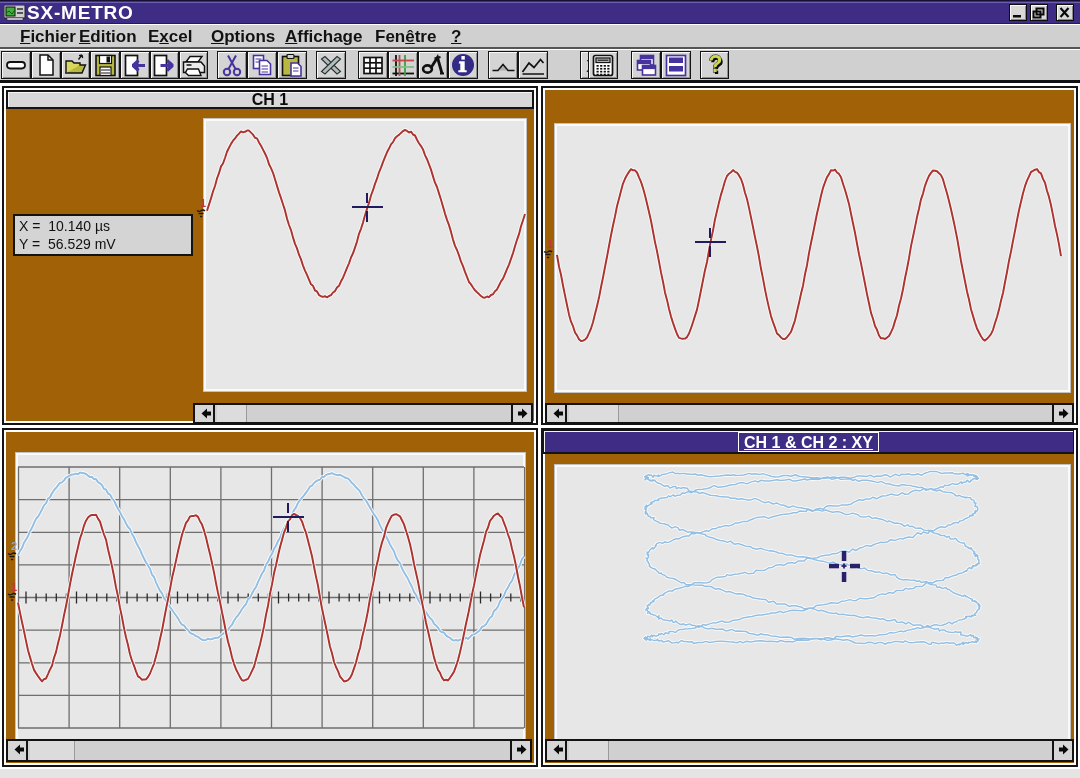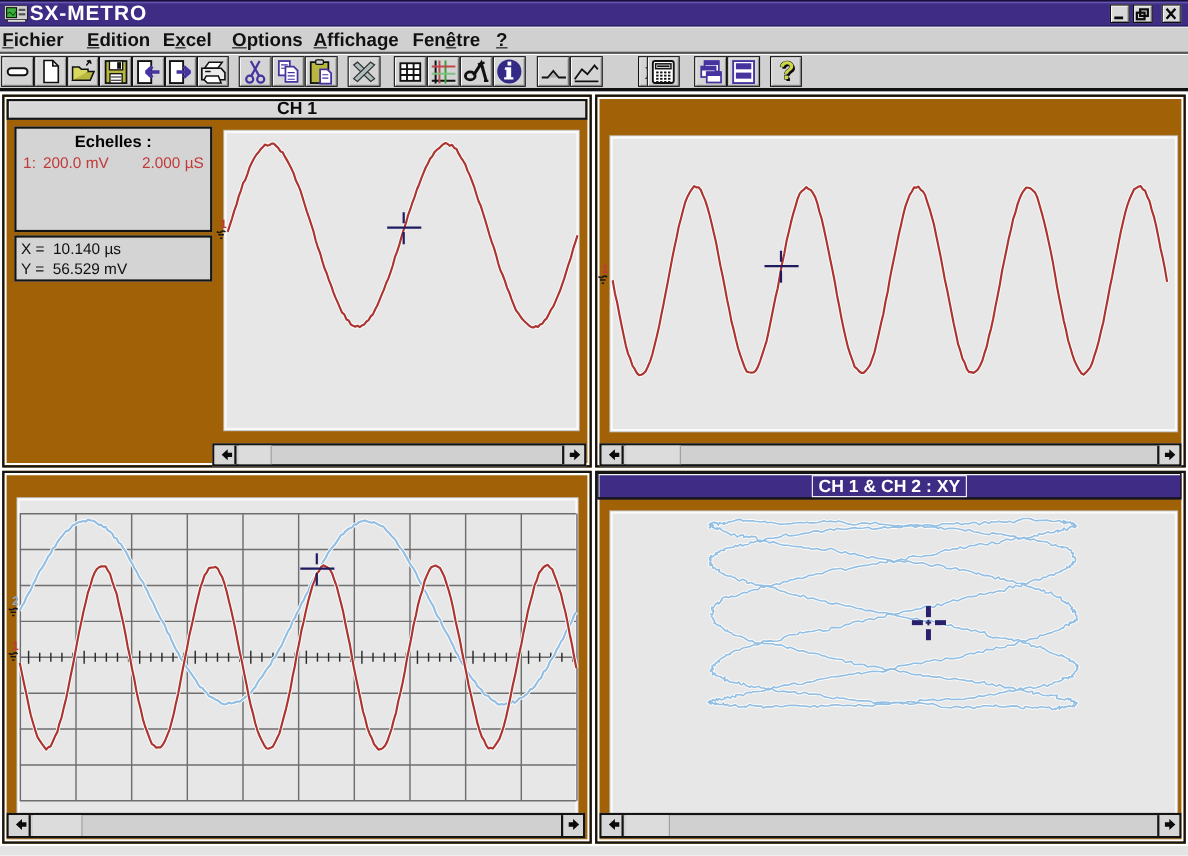--- a/index.html
+++ b/index.html
@@ -54,21 +54,21 @@
           </g>
         </svg>
       </div>
     <div class="winbtn" style="left:1056px">
         <svg width="16" height="15">
           <path d="M3.5 3 L11.5 12 M11.5 3 L3.5 12" stroke="#0a0a0a" stroke-width="2.2"></path>
         </svg>
       </div>
   </div>
   <div id="menubar" class="abs">
-    <div class="mi" style="left:2px"><u>F</u>ichier</div>
+    <div class="mi" style="left:20px"><u>F</u>ichier</div>
     <div class="mi" style="left:79px"><u>E</u>dition</div>
     <div class="mi" style="left:148px">E<u>x</u>cel</div>
     <div class="mi" style="left:211px"><u>O</u>ptions</div>
     <div class="mi" style="left:285px"><u>A</u>ffichage</div>
     <div class="mi" style="left:375px">Fen<u>ê</u>tre</div>
     <div class="mi" style="left:451px"><u>?</u></div>
   </div>
   <div id="toolbar" class="abs">
       <div class="tb" style="left:1px;width:30px">
         <svg width="28" height="26" viewBox="0 0 28 26">
@@ -273,28 +273,20 @@
         <svg width="27" height="26" viewBox="0 0 27 26">
           <text x="9" y="21.5" font-family="Liberation Sans" font-size="23px" font-weight="bold" fill="#0a0a0a">?</text>
           <text x="7.5" y="20" font-family="Liberation Sans" font-size="23px" font-weight="bold" fill="#ccd848" stroke="#0a0a0a" stroke-width="0.9" paint-order="stroke">?</text>
         </svg>
       </div>
     </div>
   <div id="bstrip" class="abs"></div>
 
   <div class="panel abs" style="left:2px;top:86px;width:536px;height:339px">
     <div class="ptitle" style="width:528px">CH 1</div>
-    <div class="infobox" style="left:9px;top:27px;width:180px;height:96px">
-      <div style="text-align:center;font-weight:bold;font-size:15px;margin-top:4px">Echelles :</div>
-      <div style="position:relative;font-size:14px;color:#c13a3a;margin-top:2px;height:16px">
-        <span class="abs" style="left:6px;white-space:nowrap">1:</span>
-          <span class="abs" style="left:24px;white-space:nowrap">200.0 mV</span>
-          <span class="abs" style="left:114px;white-space:nowrap">2.000 µS</span>
-      </div>
-    </div>
     <div class="infobox" style="left:9px;top:126px;width:180px;height:42px;font-size:14px;color:#111">
       <div style="margin:2px 16px 0 4px">X =&nbsp; 10.140 µs</div>
       <div style="margin:2px 0 0 4px">Y =&nbsp; 56.529 mV</div>
     </div>
     <div class="plot" style="left:200px;top:31px;width:322px;height:272px"></div>
     <svg style="left:192px;top:28px" width="340" height="284">
         <path d="M11,94.8 L13.0,88.6 L15.0,82.4 L17.0,75.5 L19.0,70.0 L21.0,62.5 L23.0,57.2 L25.0,50.4 L27.0,47.5 L29.0,42.0 L31.0,35.8 L33.0,31.7 L35.0,27.9 L37.0,24.7 L39.0,22.5 L41.0,19.6 L43.0,17.7 L45.0,15.4 L47.0,16.4 L49.0,15.8 L51.0,14.6 L53.0,14.6 L55.0,16.6 L57.0,18.6 L59.0,21.7 L61.0,22.4 L63.0,26.4 L65.0,29.8 L67.0,33.6 L69.0,37.5 L71.0,41.8 L73.0,48.2 L75.0,52.1 L77.0,56.8 L79.0,63.3 L81.0,69.9 L83.0,76.4 L85.0,82.1 L87.0,88.2 L89.0,94.4 L91.0,102.6 L93.0,109.0 L95.0,114.1 L97.0,121.4 L99.0,127.9 L101.0,132.4 L103.0,138.7 L105.0,143.4 L107.0,149.6 L109.0,154.6 L111.0,158.9 L113.0,163.6 L115.0,168.3 L117.0,169.8 L119.0,174.5 L121.0,175.4 L123.0,179.1 L125.0,180.2 L127.0,180.9 L129.0,180.2 L131.0,181.3 L133.0,180.0 L135.0,179.1 L137.0,176.5 L139.0,175.1 L141.0,171.6 L143.0,169.8 L145.0,165.3 L147.0,161.7 L149.0,156.9 L151.0,151.8 L153.0,147.3 L155.0,141.5 L157.0,137.3 L159.0,131.6 L161.0,125.6 L163.0,117.8 L165.0,112.8 L167.0,106.6 L169.0,99.2 L171.0,92.9 L173.0,86.9 L175.0,79.5 L177.0,74.2 L179.0,67.9 L181.0,62.7 L183.0,56.3 L185.0,51.7 L187.0,46.2 L189.0,41.2 L191.0,36.3 L193.0,32.6 L195.0,28.4 L197.0,26.1 L199.0,22.3 L201.0,20.3 L203.0,18.9 L205.0,16.9 L207.0,15.1 L209.0,14.0 L211.0,14.9 L213.0,16.6 L215.0,15.7 L217.0,18.5 L219.0,19.5 L221.0,23.7 L223.0,27.2 L225.0,30.1 L227.0,33.4 L229.0,39.1 L231.0,43.2 L233.0,48.3 L235.0,53.6 L237.0,60.4 L239.0,66.7 L241.0,71.0 L243.0,77.4 L245.0,83.8 L247.0,90.6 L249.0,97.6 L251.0,103.9 L253.0,109.1 L255.0,115.9 L257.0,123.6 L259.0,129.9 L261.0,134.0 L263.0,139.4 L265.0,145.7 L267.0,150.1 L269.0,155.9 L271.0,160.9 L273.0,166.0 L275.0,168.4 L277.0,171.5 L279.0,174.3 L281.0,176.3 L283.0,178.1 L285.0,180.0 L287.0,181.4 L289.0,181.7 L291.0,180.5 L293.0,181.2 L295.0,179.0 L297.0,178.3 L299.0,175.2 L301.0,173.4 L303.0,169.5 L305.0,165.4 L307.0,162.6 L309.0,158.0 L311.0,153.2 L313.0,148.6 L315.0,142.8 L317.0,137.1 L319.0,130.3 L321.0,123.8 L323.0,118.2 L325.0,110.3 L327.0,104.3 L329.0,98.0" fill="none" stroke="#ffffff" stroke-width="3.6" stroke-linejoin="round"></path>
         <path d="M11,94.8 L13.0,88.6 L15.0,82.4 L17.0,75.5 L19.0,70.0 L21.0,62.5 L23.0,57.2 L25.0,50.4 L27.0,47.5 L29.0,42.0 L31.0,35.8 L33.0,31.7 L35.0,27.9 L37.0,24.7 L39.0,22.5 L41.0,19.6 L43.0,17.7 L45.0,15.4 L47.0,16.4 L49.0,15.8 L51.0,14.6 L53.0,14.6 L55.0,16.6 L57.0,18.6 L59.0,21.7 L61.0,22.4 L63.0,26.4 L65.0,29.8 L67.0,33.6 L69.0,37.5 L71.0,41.8 L73.0,48.2 L75.0,52.1 L77.0,56.8 L79.0,63.3 L81.0,69.9 L83.0,76.4 L85.0,82.1 L87.0,88.2 L89.0,94.4 L91.0,102.6 L93.0,109.0 L95.0,114.1 L97.0,121.4 L99.0,127.9 L101.0,132.4 L103.0,138.7 L105.0,143.4 L107.0,149.6 L109.0,154.6 L111.0,158.9 L113.0,163.6 L115.0,168.3 L117.0,169.8 L119.0,174.5 L121.0,175.4 L123.0,179.1 L125.0,180.2 L127.0,180.9 L129.0,180.2 L131.0,181.3 L133.0,180.0 L135.0,179.1 L137.0,176.5 L139.0,175.1 L141.0,171.6 L143.0,169.8 L145.0,165.3 L147.0,161.7 L149.0,156.9 L151.0,151.8 L153.0,147.3 L155.0,141.5 L157.0,137.3 L159.0,131.6 L161.0,125.6 L163.0,117.8 L165.0,112.8 L167.0,106.6 L169.0,99.2 L171.0,92.9 L173.0,86.9 L175.0,79.5 L177.0,74.2 L179.0,67.9 L181.0,62.7 L183.0,56.3 L185.0,51.7 L187.0,46.2 L189.0,41.2 L191.0,36.3 L193.0,32.6 L195.0,28.4 L197.0,26.1 L199.0,22.3 L201.0,20.3 L203.0,18.9 L205.0,16.9 L207.0,15.1 L209.0,14.0 L211.0,14.9 L213.0,16.6 L215.0,15.7 L217.0,18.5 L219.0,19.5 L221.0,23.7 L223.0,27.2 L225.0,30.1 L227.0,33.4 L229.0,39.1 L231.0,43.2 L233.0,48.3 L235.0,53.6 L237.0,60.4 L239.0,66.7 L241.0,71.0 L243.0,77.4 L245.0,83.8 L247.0,90.6 L249.0,97.6 L251.0,103.9 L253.0,109.1 L255.0,115.9 L257.0,123.6 L259.0,129.9 L261.0,134.0 L263.0,139.4 L265.0,145.7 L267.0,150.1 L269.0,155.9 L271.0,160.9 L273.0,166.0 L275.0,168.4 L277.0,171.5 L279.0,174.3 L281.0,176.3 L283.0,178.1 L285.0,180.0 L287.0,181.4 L289.0,181.7 L291.0,180.5 L293.0,181.2 L295.0,179.0 L297.0,178.3 L299.0,175.2 L301.0,173.4 L303.0,169.5 L305.0,165.4 L307.0,162.6 L309.0,158.0 L311.0,153.2 L313.0,148.6 L315.0,142.8 L317.0,137.1 L319.0,130.3 L321.0,123.8 L323.0,118.2 L325.0,110.3 L327.0,104.3 L329.0,98.0" fill="none" stroke="#ab3531" stroke-width="2.0" stroke-linejoin="round"></path>
         <g stroke="#1e1b5e" stroke-width="2">
           <line x1="156" y1="91" x2="187" y2="91"></line>
@@ -464,21 +456,21 @@
         <div class="ra">
           <svg width="13" height="13" viewBox="0 0 13 13">
             <path d="M5 1.5 L10.5 6.5 L5 11.5 L5 8.5 L1 8.5 L1 4.5 L5 4.5 Z" fill="#0a0a0a"></path>
           </svg>
         </div>
     </div>
   </div>
 
   <div class="panel abs" style="left:541px;top:428px;width:537px;height:339px">
     <div class="ptitle" style="left:0;top:0;width:531px;height:24px;background:#3e2c85;color:#fff;border:1px solid #141414;border-bottom:2px solid #141414;line-height:20px">
-       <span style="border:1px solid #fff;padding:0 5px;display:inline-block;height:20px;margin-top:1px"><span style="">CH 1 &amp; CH 2 : XY</span></span>
+       <span style="border:1px solid #fff;padding:0 5px;display:inline-block;height:20px;margin-top:1px"><span style="text-decoration:underline">CH 1 &amp; CH 2 : XY</span></span>
     </div>
     <div class="plot" style="left:12px;top:35px;width:515px;height:276px"></div>
     <svg style="left:-2px;top:25px" width="539" height="288">
         <path d="M269.1,103.7 L276.2,102.8 L280.2,100.9 L285.0,100.3 L288.3,100.1 L291.5,98.8 L295.6,98.6 L299.9,96.3 L304.1,96.0 L308.1,97.2 L311.5,94.0 L314.8,95.5 L319.1,92.8 L321.6,92.4 L325.5,90.4 L329.8,91.2 L332.7,89.8 L334.7,88.9 L340.0,87.3 L343.6,87.4 L346.9,86.7 L349.6,84.7 L353.9,85.4 L359.5,83.4 L361.5,84.0 L364.9,82.8 L367.6,82.0 L372.1,82.5 L373.2,81.0 L376.6,77.8 L380.2,79.3 L382.0,77.1 L387.2,78.4 L389.0,75.2 L392.4,75.9 L395.3,73.8 L398.7,72.3 L400.4,71.7 L404.0,72.4 L405.7,71.4 L407.3,69.9 L409.7,69.9 L412.8,68.0 L415.3,67.4 L417.1,68.0 L418.8,66.0 L420.6,65.7 L423.9,64.4 L423.5,63.9 L425.4,63.2 L428.1,62.1 L428.6,61.7 L428.7,60.3 L430.4,61.1 L431.0,60.7 L432.3,60.2 L431.1,59.3 L433.9,58.3 L433.5,57.1 L433.9,56.8 L434.8,57.7 L434.2,56.1 L434.4,55.8 L434.5,55.4 L435.2,56.2 L436.0,56.1 L436.9,54.1 L436.5,52.3 L435.9,52.0 L436.1,51.4 L436.0,51.7 L435.6,51.4 L433.9,51.4 L434.5,49.4 L435.0,47.9 L433.2,47.9 L433.0,45.4 L431.7,44.9 L430.2,44.5 L429.6,42.8 L426.9,42.6 L424.5,42.2 L424.8,43.1 L423.8,42.3 L421.1,41.8 L418.4,40.3 L416.5,41.0 L414.2,40.4 L414.3,39.9 L412.2,38.5 L409.9,37.5 L405.6,37.2 L403.6,36.9 L401.9,36.7 L398.5,35.0 L396.1,35.9 L391.4,34.7 L389.3,33.6 L387.0,34.4 L385.2,35.3 L381.2,32.3 L377.6,32.4 L375.0,31.8 L370.8,31.0 L370.2,30.5 L365.5,30.3 L361.1,29.4 L358.3,31.0 L354.0,30.5 L350.8,29.8 L348.5,29.0 L344.1,28.4 L340.0,26.4 L336.7,27.6 L332.7,26.4 L327.7,25.5 L325.5,25.3 L321.3,25.2 L317.6,26.3 L314.1,24.4 L312.1,25.5 L309.0,23.8 L305.4,24.1 L299.2,24.2 L296.9,22.7 L292.7,22.1 L289.6,22.4 L284.4,23.3 L281.2,23.5 L276.1,22.7 L273.0,23.1 L266.9,22.3 L262.7,21.8 L258.5,21.5 L254.5,19.7 L249.9,21.3 L246.5,20.6 L242.2,20.5 L238.1,21.8 L234.1,22.1 L230.1,21.3 L225.0,19.6 L221.3,18.6 L218.4,19.6 L213.9,18.8 L210.5,19.3 L208.1,18.4 L202.7,20.0 L199.1,20.3 L195.1,20.4 L192.6,19.8 L190.3,20.2 L186.5,20.0 L182.0,20.5 L178.4,21.0 L174.1,21.3 L171.9,21.4 L169.2,21.7 L166.2,21.2 L163.0,20.4 L159.7,19.8 L156.9,20.2 L154.3,19.0 L150.1,19.5 L147.6,19.1 L145.2,19.1 L144.1,18.5 L140.8,18.4 L138.5,18.7 L136.8,18.2 L134.5,18.7 L131.9,17.1 L129.6,17.4 L127.4,18.1 L124.7,19.1 L123.4,19.2 L121.2,19.4 L119.8,20.5 L117.1,21.5 L117.4,20.0 L116.2,21.0 L114.1,20.7 L113.0,20.1 L113.2,20.2 L112.0,22.4 L110.7,20.3 L108.3,20.1 L108.3,20.2 L108.7,20.5 L107.5,19.7 L104.7,21.2 L106.7,21.9 L105.6,21.9 L105.5,22.1 L103.6,21.7 L103.6,21.6 L104.4,22.1 L104.8,22.6 L104.4,22.6 L104.7,24.5 L103.9,24.9 L104.9,23.0 L106.1,23.7 L107.5,22.8 L106.9,24.5 L109.4,25.2 L108.6,25.7 L111.9,26.1 L111.0,25.0 L114.1,25.3 L114.0,26.0 L117.2,28.3 L117.3,28.0 L119.6,28.9 L123.5,31.3 L124.7,31.0 L126.6,30.5 L129.0,33.1 L132.5,31.5 L134.8,31.5 L135.3,33.7 L137.6,32.6 L140.4,33.5 L141.5,32.6 L144.3,32.9 L146.4,33.2 L147.8,35.9 L151.5,36.5 L152.5,36.8 L155.9,36.9 L158.4,38.5 L162.0,37.6 L166.4,39.3 L169.4,40.2 L171.9,40.6 L175.3,40.7 L178.4,41.4 L183.6,41.9 L186.9,41.9 L189.8,43.2 L194.3,43.2 L196.8,44.3 L201.2,43.7 L205.6,44.9 L209.2,45.1 L214.1,43.4 L218.3,45.1 L221.4,46.9 L224.1,47.8 L227.4,46.6 L232.1,49.0 L236.1,48.1 L239.0,49.7 L242.9,50.3 L247.8,52.5 L251.9,50.9 L256.6,52.6 L260.0,52.8 L263.3,53.4 L268.0,54.2 L272.5,55.9 L276.6,54.7 L281.2,56.1 L284.7,55.0 L288.2,56.3 L291.5,57.2 L297.3,56.6 L300.3,57.5 L304.3,59.4 L306.8,59.6 L311.5,58.1 L317.1,59.7 L319.1,61.7 L324.4,62.1 L327.9,61.1 L331.6,63.6 L334.3,62.8 L338.9,63.9 L342.3,64.8 L346.6,66.9 L348.0,65.9 L353.5,68.3 L356.8,68.1 L361.0,69.3 L363.5,71.3 L366.9,69.6 L368.4,71.6 L371.6,71.3 L374.1,72.9 L376.4,73.2 L379.7,73.1 L383.2,75.2 L387.1,75.5 L387.6,75.2 L392.0,77.7 L394.1,78.3 L397.2,79.0 L400.1,80.5 L403.1,80.5 L406.2,82.3 L407.8,81.2 L409.5,84.1 L412.4,84.1 L414.5,83.3 L416.8,86.1 L419.1,87.4 L421.2,88.1 L423.4,87.9 L424.3,91.3 L425.1,91.2 L427.5,93.1 L427.4,92.2 L429.2,93.9 L430.1,92.7 L430.9,94.4 L433.0,96.8 L433.9,97.0 L432.5,98.6 L435.9,99.8 L436.2,100.5 L433.7,98.6 L434.3,101.5 L436.8,100.5 L436.8,103.3 L436.5,103.5 L437.9,105.4 L438.1,105.1 L437.7,106.9 L437.7,107.2 L438.5,108.6 L436.1,108.7 L437.1,109.2 L434.9,111.0 L435.5,109.4 L433.9,110.8 L431.8,110.6 L432.6,111.8 L431.0,111.7 L431.0,113.7 L428.6,112.8 L427.2,113.4 L425.4,116.3 L424.7,115.8 L422.1,117.5 L420.8,117.9 L417.4,118.8 L417.1,119.0 L415.3,120.1 L411.4,121.0 L410.4,121.4 L407.2,122.7 L404.5,122.4 L402.0,125.4 L400.8,125.4 L396.1,125.8 L393.7,126.7 L391.6,128.1 L389.7,127.6 L385.7,127.7 L383.4,129.6 L381.6,131.3 L379.3,131.5 L374.7,131.6 L372.6,133.6 L367.2,134.1 L364.6,133.2 L362.0,135.6 L358.5,135.6 L355.5,135.4 L352.3,138.2 L348.3,137.5 L344.4,139.4 L341.3,138.9 L337.2,140.0 L333.6,142.4 L329.4,143.2 L326.0,143.8 L322.8,143.8 L319.1,143.2 L314.5,145.8 L311.6,145.4 L308.9,144.6 L304.3,145.9 L300.4,146.3 L296.7,148.3 L290.1,147.8 L286.5,149.0 L282.2,149.7 L280.0,149.9 L275.6,150.4 L272.8,152.8 L268.3,153.3 L262.2,155.8 L259.7,155.7 L257.3,155.5 L251.7,155.3 L247.3,156.1 L241.8,157.7 L239.8,156.3 L234.3,158.0 L230.7,158.0 L228.3,158.8 L225.1,159.2 L220.7,160.1 L218.0,160.0 L214.5,160.5 L211.1,161.4 L207.2,162.1 L201.4,163.1 L198.4,164.5 L195.7,164.9 L191.2,165.6 L188.6,167.0 L184.3,167.3 L181.0,166.0 L178.2,166.7 L174.5,168.1 L172.8,167.6 L168.7,168.9 L164.5,170.3 L162.3,169.4 L160.0,171.3 L157.4,170.7 L154.3,172.9 L150.8,173.4 L147.2,173.7 L143.5,173.9 L142.3,174.6 L139.8,174.4 L136.8,175.3 L134.5,177.5 L132.1,176.6 L128.1,176.5 L127.8,178.8 L124.3,177.8 L123.0,179.9 L120.9,178.5 L118.9,179.5 L117.9,178.9 L117.3,180.4 L115.3,181.1 L115.3,181.2 L114.4,181.0 L112.4,180.3 L111.2,181.9 L110.8,180.1 L109.0,181.7 L106.6,181.2 L106.1,182.9 L106.5,182.0 L105.6,183.6 L104.8,183.1 L104.7,184.1 L104.1,183.2 L102.7,183.3 L104.5,182.2 L105.0,183.1 L104.7,181.9 L103.5,182.9 L103.8,184.1 L105.2,185.0 L106.7,184.2 L106.8,184.0 L109.4,185.5 L109.2,183.3 L109.4,184.4 L112.0,185.1 L112.6,185.5 L115.5,185.3 L116.6,184.6 L116.4,184.1 L117.5,186.0 L120.3,185.6 L120.1,185.2 L122.4,187.1 L125.3,186.3 L127.7,185.8 L129.6,187.1 L130.6,187.9 L133.5,187.7 L136.1,187.2 L136.9,188.1 L140.4,185.5 L142.5,186.4 L144.6,186.5 L147.4,186.9 L151.4,186.8 L152.5,188.5 L157.4,187.4 L159.3,187.6 L161.9,187.6 L164.3,186.4 L168.4,187.5 L171.9,187.1 L174.0,186.5 L177.3,186.3 L181.5,186.3 L184.7,186.5 L188.2,186.8 L191.4,186.9 L195.7,187.7 L199.3,186.4 L201.8,187.9 L205.7,186.3 L209.7,187.0 L211.4,186.8 L215.1,186.0 L220.4,185.7 L225.6,186.6 L228.8,186.2 L233.3,186.4 L237.0,186.9 L239.4,185.5 L244.3,186.7 L247.4,186.4 L252.0,187.1 L255.9,185.2 L259.8,185.0 L264.7,185.3 L268.5,184.9 L271.2,183.4 L275.5,183.6 L280.3,184.9 L283.8,183.0 L287.6,182.8 L293.0,184.0 L295.0,181.2 L300.5,181.8 L303.1,181.3 L308.0,180.8 L311.2,182.0 L316.2,181.0 L320.0,180.0 L324.5,181.0 L326.9,180.8 L331.4,180.8 L334.8,180.9 L337.8,180.0 L343.1,179.4 L345.4,179.4 L349.0,177.6 L352.4,178.1 L356.1,177.1 L359.0,176.1 L362.8,176.8 L367.3,174.9 L369.6,174.8 L370.8,174.5 L374.6,173.5 L376.6,172.6 L379.3,173.5 L383.8,172.3 L386.7,170.4 L388.4,171.9 L392.0,170.3 L395.6,169.6 L398.3,170.6 L401.2,170.2 L403.9,169.2 L404.7,169.2 L408.2,167.2 L411.2,169.0 L412.8,167.4 L414.6,167.1 L415.8,166.5 L417.9,165.0 L420.7,164.8 L423.2,164.0 L425.5,162.5 L424.6,161.4 L428.5,161.2 L428.8,161.3 L430.3,162.0 L430.7,160.2 L432.3,160.5 L432.0,161.1 L433.6,159.9 L434.7,160.2 L433.3,159.7 L433.9,158.6 L435.7,157.3 L435.8,156.3 L437.4,154.6 L438.4,153.8 L438.6,153.3 L437.7,152.9 L439.0,151.5 L438.4,151.7 L437.1,149.9 L438.9,150.0 L437.5,148.9 L436.4,148.0 L434.9,147.5 L435.0,146.7 L435.2,146.5 L433.1,145.7 L433.4,146.4 L430.9,145.8 L431.5,144.2 L430.1,144.1 L427.2,142.4 L425.1,141.1 L425.0,141.8 L423.6,140.0 L422.1,141.4 L419.2,140.3 L416.2,139.3 L414.8,138.5 L413.5,138.3 L409.8,135.9 L407.9,134.2 L407.0,134.7 L404.6,132.4 L401.9,133.6 L398.4,132.0 L396.3,132.6 L395.0,130.1 L391.7,129.8 L388.6,129.2 L385.1,126.4 L380.3,127.6 L378.8,125.9 L375.7,126.2 L373.6,125.3 L368.2,125.0 L364.5,124.4 L362.5,124.9 L358.4,124.0 L356.2,122.7 L353.9,119.4 L349.9,120.0 L345.6,117.9 L342.1,118.6 L338.5,116.9 L334.9,117.2 L330.4,115.8 L326.7,115.5 L323.7,113.1 L320.1,113.7 L314.9,111.9 L312.0,111.1 L307.4,110.0 L305.5,109.0 L298.9,109.7 L296.6,109.4 L292.0,107.0 L288.4,108.1 L283.2,106.6 L278.0,105.7 L274.0,104.7 L269.3,102.9 L267.0,102.6 L262.2,101.8 L258.1,102.0 L254.5,101.2 L250.2,99.9 L245.6,100.1 L241.9,98.5 L237.5,98.0 L235.4,97.0 L230.9,95.7 L228.2,95.9 L223.4,94.6 L219.5,93.3 L215.8,94.2 L211.8,93.3 L209.2,91.4 L205.5,91.4 L200.8,89.7 L197.6,88.6 L193.3,89.2 L189.4,86.1 L186.5,87.4 L182.8,86.0 L178.8,85.5 L174.8,84.3 L172.2,82.9 L167.7,81.9 L164.6,80.5 L164.4,79.5 L161.3,79.0 L158.0,78.3 L154.6,77.5 L151.0,77.0 L148.5,76.9 L146.2,76.9 L144.5,76.0 L142.0,74.6 L138.3,75.3 L137.5,73.2 L134.4,71.6 L130.9,73.1 L128.2,71.2 L127.2,70.1 L124.7,69.6 L123.7,68.8 L120.6,68.5 L118.1,67.9 L117.6,66.9 L115.7,66.5 L114.7,65.8 L112.5,64.6 L113.0,62.8 L109.8,62.8 L109.0,61.5 L107.3,61.0 L107.3,61.5 L106.6,59.3 L106.5,58.5 L104.4,59.1 L105.5,57.0 L104.1,57.5 L104.6,56.2 L104.9,55.5 L105.3,53.7 L104.1,54.3 L104.0,51.8 L106.1,52.0 L105.0,51.7 L105.2,50.0 L106.4,51.1 L108.5,49.9 L109.9,48.5 L110.4,49.0 L109.9,47.5 L111.0,48.9 L110.8,47.1 L113.2,46.8 L112.8,46.3 L114.6,45.2 L114.6,45.3 L117.8,45.5 L116.3,45.4 L118.0,43.7 L121.1,42.9 L122.2,43.0 L126.0,42.4 L127.6,40.7 L128.9,41.8 L132.5,39.8 L133.8,41.4 L135.5,40.5 L139.3,40.0 L141.4,37.9 L144.0,38.2 L147.5,36.5 L150.1,37.7 L152.9,36.4 L155.1,35.0 L156.9,34.4 L161.6,34.3 L165.2,33.8 L169.1,32.8 L171.1,31.4 L173.6,30.6 L176.6,32.2 L179.6,31.9 L183.7,31.4 L188.4,30.3 L191.3,29.7 L194.4,29.5 L198.0,27.9 L202.1,27.6 L206.0,28.9 L209.0,27.4 L214.0,25.9 L217.1,27.0 L220.0,25.3 L224.5,26.1 L229.0,26.0 L231.5,25.4 L236.2,24.7 L239.4,25.4 L244.4,25.0 L248.7,24.3 L251.4,25.9 L254.4,26.0 L259.5,25.1 L263.8,24.0 L265.8,25.0 L269.9,24.3 L273.2,24.2 L277.8,24.6 L281.4,23.1 L286.9,22.0 L290.5,24.2 L293.3,23.7 L299.4,22.3 L301.6,22.2 L304.1,22.3 L309.5,23.3 L312.4,22.6 L315.9,21.1 L320.6,21.1 L325.5,21.4 L329.3,20.3 L333.5,22.1 L335.6,20.9 L339.5,21.2 L344.2,19.7 L347.0,20.5 L349.2,22.1 L354.1,19.3 L358.6,20.9 L359.9,19.3 L365.2,19.5 L366.9,18.8 L370.4,19.7 L374.4,19.7 L376.4,18.8 L380.8,20.2 L383.1,18.5 L386.7,17.4 L389.1,16.4 L392.7,16.4 L394.9,16.4 L397.8,17.4 L400.4,18.5 L404.3,18.1 L406.2,18.0 L408.3,18.1 L411.5,17.8 L413.5,18.8 L414.7,18.8 L416.5,19.1 L417.9,19.1 L422.1,18.2 L422.4,18.4 L424.4,19.8 L426.1,18.4 L426.2,21.1 L427.7,20.5 L427.4,19.0 L428.0,20.6 L429.2,19.5 L430.3,20.2 L432.0,19.4 L432.1,19.4 L432.8,21.2 L434.7,21.0 L434.0,20.3 L435.3,20.9 L435.1,22.6 L434.8,21.2 L436.3,21.8 L435.8,22.9 L437.6,23.3 L436.5,23.4 L435.9,23.1 L436.9,22.9 L436.4,24.6 L433.7,23.6 L434.0,23.3 L431.5,24.2 L431.2,25.0 L429.8,25.2 L430.0,26.4 L428.3,27.2 L426.5,25.2 L425.5,25.9 L425.6,26.8 L422.2,27.6 L421.4,27.4 L421.0,28.7 L420.2,26.9 L416.5,29.3 L413.5,29.3 L411.8,28.4 L411.5,28.6 L407.3,30.5 L405.1,30.6 L403.8,30.1 L402.1,32.3 L399.7,31.8 L396.9,33.3 L393.8,34.2 L391.3,34.2 L390.0,33.4 L387.3,34.8 L382.5,33.5 L380.1,35.5 L377.8,35.9 L375.2,35.2 L373.4,35.4 L369.4,37.2 L367.4,39.1 L364.1,39.2 L360.9,37.8 L356.7,40.3 L353.9,40.0 L350.0,39.1 L345.4,40.8 L341.1,41.0 L335.9,43.7 L331.8,42.2 L329.4,44.0 L325.3,44.0 L321.8,45.3 L318.5,44.8 L313.5,46.9 L310.3,48.9 L306.0,49.9 L300.2,50.1 L297.2,51.1 L293.0,50.9 L288.7,50.4 L284.9,51.4 L282.3,54.3 L278.7,53.3 L274.1,54.5 L271.5,56.4 L266.4,54.3 L265.1,56.6 L258.8,55.9 L256.1,57.7 L252.3,57.7 L248.6,58.7 L244.1,59.2 L241.1,59.5 L235.8,60.8 L231.0,62.0 L227.4,63.4 L223.5,61.6 L220.6,62.0 L215.4,62.6 L212.3,63.7 L208.5,65.2 L206.4,66.6 L201.9,66.6 L197.3,68.0 L194.2,68.0 L192.6,69.2 L188.4,70.9 L184.1,70.6 L179.6,72.0 L178.2,71.8 L174.9,73.7 L171.6,73.7 L167.4,76.3 L165.0,75.7 L162.3,76.6 L159.6,77.9 L155.8,77.4 L154.1,78.7 L150.4,78.4 L148.1,81.0 L145.6,80.9 L141.7,81.8 L137.2,84.0 L135.9,83.5 L132.4,84.8 L131.5,85.4 L128.7,86.9 L127.5,87.3 L124.2,87.4 L124.3,86.7 L121.7,88.1 L121.4,88.4 L118.7,87.4 L115.8,88.6 L114.2,91.2 L115.4,90.2 L114.2,91.9 L112.3,94.0 L111.3,92.7 L111.9,93.0 L110.6,93.7 L109.1,94.6 L108.1,96.5 L107.3,97.8 L106.1,97.0 L106.1,98.9 L106.8,100.5 L107.7,99.6 L107.6,101.9 L106.5,103.7 L105.0,103.1 L106.4,103.7 L105.8,105.6 L107.5,107.3 L106.8,106.5 L107.7,108.8 L108.5,108.9 L108.3,111.7 L108.5,110.4 L109.8,112.3 L112.5,113.9 L110.7,112.9 L114.1,114.1 L113.4,113.5 L115.8,115.9 L116.9,116.7 L118.3,118.5 L120.4,117.9 L120.4,118.9 L122.2,119.7 L124.1,120.4 L125.4,122.0 L128.5,123.0 L131.2,123.2 L133.8,124.0 L136.3,125.4 L136.6,125.7 L139.9,127.7 L143.0,127.6 L145.2,129.7 L148.6,129.7 L151.7,129.6 L152.9,129.9 L157.4,130.2 L161.5,130.2 L164.0,131.4 L165.2,131.2 L169.9,131.5 L174.5,134.2 L177.5,133.5 L180.6,134.7 L185.1,136.9 L187.8,136.6 L189.2,136.7 L194.9,138.9 L197.8,138.8 L202.6,139.3 L206.1,141.0 L208.4,141.3 L212.4,143.0 L217.2,143.7 L219.2,144.1 L224.7,144.5 L227.6,147.3 L232.8,146.3 L235.4,149.1 L241.6,149.0 L244.5,149.1 L247.9,151.4 L250.8,150.8 L254.5,150.8 L260.9,152.3 L263.6,154.1 L268.4,153.0 L272.9,153.9 L277.3,155.9 L280.2,155.2 L282.8,156.0 L287.5,157.8 L292.9,158.5 L295.6,158.1 L297.8,159.6 L302.7,159.3 L305.5,160.1 L310.4,160.6 L313.1,160.2 L317.4,161.8 L322.1,162.7 L326.7,161.7 L330.4,162.7 L335.7,163.3 L339.2,164.3 L342.0,163.7 L345.4,165.7 L349.2,165.8 L353.8,164.5 L355.9,167.3 L358.8,167.4 L361.1,166.8 L365.1,169.0 L367.4,167.2 L372.6,170.3 L375.6,169.9 L379.3,170.1 L380.5,170.4 L382.9,172.4 L386.6,171.8 L391.2,173.4 L393.8,174.3 L397.4,173.4 L398.4,176.0 L401.0,174.9 L403.2,174.9 L404.9,176.2 L407.5,177.0 L410.9,177.4 L412.5,177.4 L414.5,176.8 L416.7,177.3 L420.1,177.0 L419.6,179.8 L420.6,180.1 L422.2,180.3 L425.2,180.9 L426.8,181.2 L429.7,179.7 L430.6,181.3 L430.6,180.6 L432.5,180.4 L432.6,182.7 L434.1,182.3 L434.4,182.0 L435.6,184.1 L435.2,183.9 L436.0,182.5 L435.1,184.1 L436.3,182.9 L435.8,182.5 L437.2,185.0 L435.7,183.8 L436.8,184.4 L438.3,183.9 L436.9,184.2 L437.1,185.9 L435.9,185.9 L435.6,187.4 L434.6,186.5 L434.8,185.9 L433.9,187.5 L433.3,187.3 L431.6,186.7 L428.3,187.6 L428.1,187.7 L427.4,187.2 L427.1,188.3 L423.9,187.6 L424.5,187.7 L421.9,189.6 L422.2,187.0 L418.7,189.9 L418.5,189.0 L415.5,190.2 L413.3,188.0 L409.9,188.0 L409.1,188.2 L405.9,187.5 L401.5,188.5 L400.7,187.9 L397.7,188.7 L393.8,187.7 L390.9,187.3 L389.9,189.3 L387.3,188.9 L383.6,186.9 L380.4,186.7 L377.9,186.9 L372.8,187.6 L371.1,187.7 L367.5,187.4 L364.1,185.9 L362.1,187.3 L357.1,186.6 L353.1,186.6 L349.7,187.7 L347.0,187.6 L344.6,189.2 L340.4,187.4 L337.6,187.4 L334.3,188.7 L331.1,187.6 L327.0,187.2 L323.3,188.6 L319.7,188.2 L314.4,188.0 L310.0,186.0 L306.4,184.6 L302.5,185.2 L298.9,184.6 L293.7,183.8 L290.9,184.8 L286.1,185.4 L282.5,183.9 L277.2,183.4 L274.6,183.8 L269.3,184.3 L267.8,183.8 L262.6,183.3 L257.4,183.5 L253.2,184.2 L250.8,182.6 L246.6,182.0 L240.6,182.2 L238.2,182.0 L234.5,181.3 L229.9,180.9 L226.2,179.7 L222.8,179.8 L220.0,178.8 L216.7,180.2 L212.1,179.1 L208.4,178.5 L205.1,176.5 L201.9,176.3 L196.5,175.9 L194.4,176.2 L190.7,174.4 L186.8,175.7 L184.1,175.7 L181.5,173.9 L177.8,174.2 L175.0,174.2 L171.2,173.3 L166.4,173.9 L162.8,172.7 L161.2,171.2 L157.1,172.2 L153.6,170.5 L150.9,170.3 L148.7,168.9 L144.7,170.0 L141.8,168.7 L140.9,169.7 L137.9,168.7 L134.8,166.1 L133.4,167.5 L132.1,167.3 L130.8,164.9 L129.3,166.1 L127.0,165.6 L122.8,165.1 L121.3,164.3 L120.2,162.9 L117.8,164.1 L118.0,160.6 L116.7,162.2 L113.7,160.0 L112.3,160.0 L112.1,159.8 L109.4,159.1 L110.0,158.8 L108.5,158.0 L109.1,158.4 L108.8,157.0 L107.3,156.8 L106.7,158.3 L107.4,157.4 L106.2,155.1 L104.5,154.9 L105.6,154.4 L105.5,153.2 L106.1,153.5 L107.5,153.6 L106.5,151.4 L106.1,150.7 L106.6,151.6 L107.3,149.8 L107.4,149.5 L108.8,150.0 L109.5,147.7 L109.3,147.7 L110.5,147.9 L111.6,145.8 L112.8,146.8 L113.2,144.6 L114.6,143.5 L115.8,143.2 L118.7,141.2 L119.1,140.4 L122.9,140.0 L121.9,139.7 L124.6,137.7 L127.7,136.1 L131.3,136.0 L133.0,134.9 L133.8,134.3 L137.2,133.4 L141.3,132.6 L142.3,132.1 L144.2,131.4 L147.6,131.4 L150.9,129.5 L152.8,127.7 L155.5,127.8 L158.9,127.6 L162.6,128.0 L166.0,127.7 L168.9,127.1 L171.3,124.6 L174.4,122.9 L176.5,122.3 L180.8,121.9 L184.5,121.6 L186.0,119.6 L188.5,120.4 L193.8,119.2 L197.1,119.1 L201.6,118.0 L204.2,117.3 L207.1,118.8 L212.6,118.2 L215.0,115.3 L218.5,115.6 L223.1,115.6 L227.8,112.8 L231.3,112.4 L235.0,110.2 L239.4,109.6 L243.0,110.4 L245.7,108.6 L250.1,107.5 L253.6,108.3 L257.1,106.1 L263.1,106.1 L265.8,103.2 L271.1,103.3" fill="none" stroke="#ffffff" stroke-width="3.0" stroke-linejoin="round"></path>
         <path d="M269.1,103.7 L276.2,102.8 L280.2,100.9 L285.0,100.3 L288.3,100.1 L291.5,98.8 L295.6,98.6 L299.9,96.3 L304.1,96.0 L308.1,97.2 L311.5,94.0 L314.8,95.5 L319.1,92.8 L321.6,92.4 L325.5,90.4 L329.8,91.2 L332.7,89.8 L334.7,88.9 L340.0,87.3 L343.6,87.4 L346.9,86.7 L349.6,84.7 L353.9,85.4 L359.5,83.4 L361.5,84.0 L364.9,82.8 L367.6,82.0 L372.1,82.5 L373.2,81.0 L376.6,77.8 L380.2,79.3 L382.0,77.1 L387.2,78.4 L389.0,75.2 L392.4,75.9 L395.3,73.8 L398.7,72.3 L400.4,71.7 L404.0,72.4 L405.7,71.4 L407.3,69.9 L409.7,69.9 L412.8,68.0 L415.3,67.4 L417.1,68.0 L418.8,66.0 L420.6,65.7 L423.9,64.4 L423.5,63.9 L425.4,63.2 L428.1,62.1 L428.6,61.7 L428.7,60.3 L430.4,61.1 L431.0,60.7 L432.3,60.2 L431.1,59.3 L433.9,58.3 L433.5,57.1 L433.9,56.8 L434.8,57.7 L434.2,56.1 L434.4,55.8 L434.5,55.4 L435.2,56.2 L436.0,56.1 L436.9,54.1 L436.5,52.3 L435.9,52.0 L436.1,51.4 L436.0,51.7 L435.6,51.4 L433.9,51.4 L434.5,49.4 L435.0,47.9 L433.2,47.9 L433.0,45.4 L431.7,44.9 L430.2,44.5 L429.6,42.8 L426.9,42.6 L424.5,42.2 L424.8,43.1 L423.8,42.3 L421.1,41.8 L418.4,40.3 L416.5,41.0 L414.2,40.4 L414.3,39.9 L412.2,38.5 L409.9,37.5 L405.6,37.2 L403.6,36.9 L401.9,36.7 L398.5,35.0 L396.1,35.9 L391.4,34.7 L389.3,33.6 L387.0,34.4 L385.2,35.3 L381.2,32.3 L377.6,32.4 L375.0,31.8 L370.8,31.0 L370.2,30.5 L365.5,30.3 L361.1,29.4 L358.3,31.0 L354.0,30.5 L350.8,29.8 L348.5,29.0 L344.1,28.4 L340.0,26.4 L336.7,27.6 L332.7,26.4 L327.7,25.5 L325.5,25.3 L321.3,25.2 L317.6,26.3 L314.1,24.4 L312.1,25.5 L309.0,23.8 L305.4,24.1 L299.2,24.2 L296.9,22.7 L292.7,22.1 L289.6,22.4 L284.4,23.3 L281.2,23.5 L276.1,22.7 L273.0,23.1 L266.9,22.3 L262.7,21.8 L258.5,21.5 L254.5,19.7 L249.9,21.3 L246.5,20.6 L242.2,20.5 L238.1,21.8 L234.1,22.1 L230.1,21.3 L225.0,19.6 L221.3,18.6 L218.4,19.6 L213.9,18.8 L210.5,19.3 L208.1,18.4 L202.7,20.0 L199.1,20.3 L195.1,20.4 L192.6,19.8 L190.3,20.2 L186.5,20.0 L182.0,20.5 L178.4,21.0 L174.1,21.3 L171.9,21.4 L169.2,21.7 L166.2,21.2 L163.0,20.4 L159.7,19.8 L156.9,20.2 L154.3,19.0 L150.1,19.5 L147.6,19.1 L145.2,19.1 L144.1,18.5 L140.8,18.4 L138.5,18.7 L136.8,18.2 L134.5,18.7 L131.9,17.1 L129.6,17.4 L127.4,18.1 L124.7,19.1 L123.4,19.2 L121.2,19.4 L119.8,20.5 L117.1,21.5 L117.4,20.0 L116.2,21.0 L114.1,20.7 L113.0,20.1 L113.2,20.2 L112.0,22.4 L110.7,20.3 L108.3,20.1 L108.3,20.2 L108.7,20.5 L107.5,19.7 L104.7,21.2 L106.7,21.9 L105.6,21.9 L105.5,22.1 L103.6,21.7 L103.6,21.6 L104.4,22.1 L104.8,22.6 L104.4,22.6 L104.7,24.5 L103.9,24.9 L104.9,23.0 L106.1,23.7 L107.5,22.8 L106.9,24.5 L109.4,25.2 L108.6,25.7 L111.9,26.1 L111.0,25.0 L114.1,25.3 L114.0,26.0 L117.2,28.3 L117.3,28.0 L119.6,28.9 L123.5,31.3 L124.7,31.0 L126.6,30.5 L129.0,33.1 L132.5,31.5 L134.8,31.5 L135.3,33.7 L137.6,32.6 L140.4,33.5 L141.5,32.6 L144.3,32.9 L146.4,33.2 L147.8,35.9 L151.5,36.5 L152.5,36.8 L155.9,36.9 L158.4,38.5 L162.0,37.6 L166.4,39.3 L169.4,40.2 L171.9,40.6 L175.3,40.7 L178.4,41.4 L183.6,41.9 L186.9,41.9 L189.8,43.2 L194.3,43.2 L196.8,44.3 L201.2,43.7 L205.6,44.9 L209.2,45.1 L214.1,43.4 L218.3,45.1 L221.4,46.9 L224.1,47.8 L227.4,46.6 L232.1,49.0 L236.1,48.1 L239.0,49.7 L242.9,50.3 L247.8,52.5 L251.9,50.9 L256.6,52.6 L260.0,52.8 L263.3,53.4 L268.0,54.2 L272.5,55.9 L276.6,54.7 L281.2,56.1 L284.7,55.0 L288.2,56.3 L291.5,57.2 L297.3,56.6 L300.3,57.5 L304.3,59.4 L306.8,59.6 L311.5,58.1 L317.1,59.7 L319.1,61.7 L324.4,62.1 L327.9,61.1 L331.6,63.6 L334.3,62.8 L338.9,63.9 L342.3,64.8 L346.6,66.9 L348.0,65.9 L353.5,68.3 L356.8,68.1 L361.0,69.3 L363.5,71.3 L366.9,69.6 L368.4,71.6 L371.6,71.3 L374.1,72.9 L376.4,73.2 L379.7,73.1 L383.2,75.2 L387.1,75.5 L387.6,75.2 L392.0,77.7 L394.1,78.3 L397.2,79.0 L400.1,80.5 L403.1,80.5 L406.2,82.3 L407.8,81.2 L409.5,84.1 L412.4,84.1 L414.5,83.3 L416.8,86.1 L419.1,87.4 L421.2,88.1 L423.4,87.9 L424.3,91.3 L425.1,91.2 L427.5,93.1 L427.4,92.2 L429.2,93.9 L430.1,92.7 L430.9,94.4 L433.0,96.8 L433.9,97.0 L432.5,98.6 L435.9,99.8 L436.2,100.5 L433.7,98.6 L434.3,101.5 L436.8,100.5 L436.8,103.3 L436.5,103.5 L437.9,105.4 L438.1,105.1 L437.7,106.9 L437.7,107.2 L438.5,108.6 L436.1,108.7 L437.1,109.2 L434.9,111.0 L435.5,109.4 L433.9,110.8 L431.8,110.6 L432.6,111.8 L431.0,111.7 L431.0,113.7 L428.6,112.8 L427.2,113.4 L425.4,116.3 L424.7,115.8 L422.1,117.5 L420.8,117.9 L417.4,118.8 L417.1,119.0 L415.3,120.1 L411.4,121.0 L410.4,121.4 L407.2,122.7 L404.5,122.4 L402.0,125.4 L400.8,125.4 L396.1,125.8 L393.7,126.7 L391.6,128.1 L389.7,127.6 L385.7,127.7 L383.4,129.6 L381.6,131.3 L379.3,131.5 L374.7,131.6 L372.6,133.6 L367.2,134.1 L364.6,133.2 L362.0,135.6 L358.5,135.6 L355.5,135.4 L352.3,138.2 L348.3,137.5 L344.4,139.4 L341.3,138.9 L337.2,140.0 L333.6,142.4 L329.4,143.2 L326.0,143.8 L322.8,143.8 L319.1,143.2 L314.5,145.8 L311.6,145.4 L308.9,144.6 L304.3,145.9 L300.4,146.3 L296.7,148.3 L290.1,147.8 L286.5,149.0 L282.2,149.7 L280.0,149.9 L275.6,150.4 L272.8,152.8 L268.3,153.3 L262.2,155.8 L259.7,155.7 L257.3,155.5 L251.7,155.3 L247.3,156.1 L241.8,157.7 L239.8,156.3 L234.3,158.0 L230.7,158.0 L228.3,158.8 L225.1,159.2 L220.7,160.1 L218.0,160.0 L214.5,160.5 L211.1,161.4 L207.2,162.1 L201.4,163.1 L198.4,164.5 L195.7,164.9 L191.2,165.6 L188.6,167.0 L184.3,167.3 L181.0,166.0 L178.2,166.7 L174.5,168.1 L172.8,167.6 L168.7,168.9 L164.5,170.3 L162.3,169.4 L160.0,171.3 L157.4,170.7 L154.3,172.9 L150.8,173.4 L147.2,173.7 L143.5,173.9 L142.3,174.6 L139.8,174.4 L136.8,175.3 L134.5,177.5 L132.1,176.6 L128.1,176.5 L127.8,178.8 L124.3,177.8 L123.0,179.9 L120.9,178.5 L118.9,179.5 L117.9,178.9 L117.3,180.4 L115.3,181.1 L115.3,181.2 L114.4,181.0 L112.4,180.3 L111.2,181.9 L110.8,180.1 L109.0,181.7 L106.6,181.2 L106.1,182.9 L106.5,182.0 L105.6,183.6 L104.8,183.1 L104.7,184.1 L104.1,183.2 L102.7,183.3 L104.5,182.2 L105.0,183.1 L104.7,181.9 L103.5,182.9 L103.8,184.1 L105.2,185.0 L106.7,184.2 L106.8,184.0 L109.4,185.5 L109.2,183.3 L109.4,184.4 L112.0,185.1 L112.6,185.5 L115.5,185.3 L116.6,184.6 L116.4,184.1 L117.5,186.0 L120.3,185.6 L120.1,185.2 L122.4,187.1 L125.3,186.3 L127.7,185.8 L129.6,187.1 L130.6,187.9 L133.5,187.7 L136.1,187.2 L136.9,188.1 L140.4,185.5 L142.5,186.4 L144.6,186.5 L147.4,186.9 L151.4,186.8 L152.5,188.5 L157.4,187.4 L159.3,187.6 L161.9,187.6 L164.3,186.4 L168.4,187.5 L171.9,187.1 L174.0,186.5 L177.3,186.3 L181.5,186.3 L184.7,186.5 L188.2,186.8 L191.4,186.9 L195.7,187.7 L199.3,186.4 L201.8,187.9 L205.7,186.3 L209.7,187.0 L211.4,186.8 L215.1,186.0 L220.4,185.7 L225.6,186.6 L228.8,186.2 L233.3,186.4 L237.0,186.9 L239.4,185.5 L244.3,186.7 L247.4,186.4 L252.0,187.1 L255.9,185.2 L259.8,185.0 L264.7,185.3 L268.5,184.9 L271.2,183.4 L275.5,183.6 L280.3,184.9 L283.8,183.0 L287.6,182.8 L293.0,184.0 L295.0,181.2 L300.5,181.8 L303.1,181.3 L308.0,180.8 L311.2,182.0 L316.2,181.0 L320.0,180.0 L324.5,181.0 L326.9,180.8 L331.4,180.8 L334.8,180.9 L337.8,180.0 L343.1,179.4 L345.4,179.4 L349.0,177.6 L352.4,178.1 L356.1,177.1 L359.0,176.1 L362.8,176.8 L367.3,174.9 L369.6,174.8 L370.8,174.5 L374.6,173.5 L376.6,172.6 L379.3,173.5 L383.8,172.3 L386.7,170.4 L388.4,171.9 L392.0,170.3 L395.6,169.6 L398.3,170.6 L401.2,170.2 L403.9,169.2 L404.7,169.2 L408.2,167.2 L411.2,169.0 L412.8,167.4 L414.6,167.1 L415.8,166.5 L417.9,165.0 L420.7,164.8 L423.2,164.0 L425.5,162.5 L424.6,161.4 L428.5,161.2 L428.8,161.3 L430.3,162.0 L430.7,160.2 L432.3,160.5 L432.0,161.1 L433.6,159.9 L434.7,160.2 L433.3,159.7 L433.9,158.6 L435.7,157.3 L435.8,156.3 L437.4,154.6 L438.4,153.8 L438.6,153.3 L437.7,152.9 L439.0,151.5 L438.4,151.7 L437.1,149.9 L438.9,150.0 L437.5,148.9 L436.4,148.0 L434.9,147.5 L435.0,146.7 L435.2,146.5 L433.1,145.7 L433.4,146.4 L430.9,145.8 L431.5,144.2 L430.1,144.1 L427.2,142.4 L425.1,141.1 L425.0,141.8 L423.6,140.0 L422.1,141.4 L419.2,140.3 L416.2,139.3 L414.8,138.5 L413.5,138.3 L409.8,135.9 L407.9,134.2 L407.0,134.7 L404.6,132.4 L401.9,133.6 L398.4,132.0 L396.3,132.6 L395.0,130.1 L391.7,129.8 L388.6,129.2 L385.1,126.4 L380.3,127.6 L378.8,125.9 L375.7,126.2 L373.6,125.3 L368.2,125.0 L364.5,124.4 L362.5,124.9 L358.4,124.0 L356.2,122.7 L353.9,119.4 L349.9,120.0 L345.6,117.9 L342.1,118.6 L338.5,116.9 L334.9,117.2 L330.4,115.8 L326.7,115.5 L323.7,113.1 L320.1,113.7 L314.9,111.9 L312.0,111.1 L307.4,110.0 L305.5,109.0 L298.9,109.7 L296.6,109.4 L292.0,107.0 L288.4,108.1 L283.2,106.6 L278.0,105.7 L274.0,104.7 L269.3,102.9 L267.0,102.6 L262.2,101.8 L258.1,102.0 L254.5,101.2 L250.2,99.9 L245.6,100.1 L241.9,98.5 L237.5,98.0 L235.4,97.0 L230.9,95.7 L228.2,95.9 L223.4,94.6 L219.5,93.3 L215.8,94.2 L211.8,93.3 L209.2,91.4 L205.5,91.4 L200.8,89.7 L197.6,88.6 L193.3,89.2 L189.4,86.1 L186.5,87.4 L182.8,86.0 L178.8,85.5 L174.8,84.3 L172.2,82.9 L167.7,81.9 L164.6,80.5 L164.4,79.5 L161.3,79.0 L158.0,78.3 L154.6,77.5 L151.0,77.0 L148.5,76.9 L146.2,76.9 L144.5,76.0 L142.0,74.6 L138.3,75.3 L137.5,73.2 L134.4,71.6 L130.9,73.1 L128.2,71.2 L127.2,70.1 L124.7,69.6 L123.7,68.8 L120.6,68.5 L118.1,67.9 L117.6,66.9 L115.7,66.5 L114.7,65.8 L112.5,64.6 L113.0,62.8 L109.8,62.8 L109.0,61.5 L107.3,61.0 L107.3,61.5 L106.6,59.3 L106.5,58.5 L104.4,59.1 L105.5,57.0 L104.1,57.5 L104.6,56.2 L104.9,55.5 L105.3,53.7 L104.1,54.3 L104.0,51.8 L106.1,52.0 L105.0,51.7 L105.2,50.0 L106.4,51.1 L108.5,49.9 L109.9,48.5 L110.4,49.0 L109.9,47.5 L111.0,48.9 L110.8,47.1 L113.2,46.8 L112.8,46.3 L114.6,45.2 L114.6,45.3 L117.8,45.5 L116.3,45.4 L118.0,43.7 L121.1,42.9 L122.2,43.0 L126.0,42.4 L127.6,40.7 L128.9,41.8 L132.5,39.8 L133.8,41.4 L135.5,40.5 L139.3,40.0 L141.4,37.9 L144.0,38.2 L147.5,36.5 L150.1,37.7 L152.9,36.4 L155.1,35.0 L156.9,34.4 L161.6,34.3 L165.2,33.8 L169.1,32.8 L171.1,31.4 L173.6,30.6 L176.6,32.2 L179.6,31.9 L183.7,31.4 L188.4,30.3 L191.3,29.7 L194.4,29.5 L198.0,27.9 L202.1,27.6 L206.0,28.9 L209.0,27.4 L214.0,25.9 L217.1,27.0 L220.0,25.3 L224.5,26.1 L229.0,26.0 L231.5,25.4 L236.2,24.7 L239.4,25.4 L244.4,25.0 L248.7,24.3 L251.4,25.9 L254.4,26.0 L259.5,25.1 L263.8,24.0 L265.8,25.0 L269.9,24.3 L273.2,24.2 L277.8,24.6 L281.4,23.1 L286.9,22.0 L290.5,24.2 L293.3,23.7 L299.4,22.3 L301.6,22.2 L304.1,22.3 L309.5,23.3 L312.4,22.6 L315.9,21.1 L320.6,21.1 L325.5,21.4 L329.3,20.3 L333.5,22.1 L335.6,20.9 L339.5,21.2 L344.2,19.7 L347.0,20.5 L349.2,22.1 L354.1,19.3 L358.6,20.9 L359.9,19.3 L365.2,19.5 L366.9,18.8 L370.4,19.7 L374.4,19.7 L376.4,18.8 L380.8,20.2 L383.1,18.5 L386.7,17.4 L389.1,16.4 L392.7,16.4 L394.9,16.4 L397.8,17.4 L400.4,18.5 L404.3,18.1 L406.2,18.0 L408.3,18.1 L411.5,17.8 L413.5,18.8 L414.7,18.8 L416.5,19.1 L417.9,19.1 L422.1,18.2 L422.4,18.4 L424.4,19.8 L426.1,18.4 L426.2,21.1 L427.7,20.5 L427.4,19.0 L428.0,20.6 L429.2,19.5 L430.3,20.2 L432.0,19.4 L432.1,19.4 L432.8,21.2 L434.7,21.0 L434.0,20.3 L435.3,20.9 L435.1,22.6 L434.8,21.2 L436.3,21.8 L435.8,22.9 L437.6,23.3 L436.5,23.4 L435.9,23.1 L436.9,22.9 L436.4,24.6 L433.7,23.6 L434.0,23.3 L431.5,24.2 L431.2,25.0 L429.8,25.2 L430.0,26.4 L428.3,27.2 L426.5,25.2 L425.5,25.9 L425.6,26.8 L422.2,27.6 L421.4,27.4 L421.0,28.7 L420.2,26.9 L416.5,29.3 L413.5,29.3 L411.8,28.4 L411.5,28.6 L407.3,30.5 L405.1,30.6 L403.8,30.1 L402.1,32.3 L399.7,31.8 L396.9,33.3 L393.8,34.2 L391.3,34.2 L390.0,33.4 L387.3,34.8 L382.5,33.5 L380.1,35.5 L377.8,35.9 L375.2,35.2 L373.4,35.4 L369.4,37.2 L367.4,39.1 L364.1,39.2 L360.9,37.8 L356.7,40.3 L353.9,40.0 L350.0,39.1 L345.4,40.8 L341.1,41.0 L335.9,43.7 L331.8,42.2 L329.4,44.0 L325.3,44.0 L321.8,45.3 L318.5,44.8 L313.5,46.9 L310.3,48.9 L306.0,49.9 L300.2,50.1 L297.2,51.1 L293.0,50.9 L288.7,50.4 L284.9,51.4 L282.3,54.3 L278.7,53.3 L274.1,54.5 L271.5,56.4 L266.4,54.3 L265.1,56.6 L258.8,55.9 L256.1,57.7 L252.3,57.7 L248.6,58.7 L244.1,59.2 L241.1,59.5 L235.8,60.8 L231.0,62.0 L227.4,63.4 L223.5,61.6 L220.6,62.0 L215.4,62.6 L212.3,63.7 L208.5,65.2 L206.4,66.6 L201.9,66.6 L197.3,68.0 L194.2,68.0 L192.6,69.2 L188.4,70.9 L184.1,70.6 L179.6,72.0 L178.2,71.8 L174.9,73.7 L171.6,73.7 L167.4,76.3 L165.0,75.7 L162.3,76.6 L159.6,77.9 L155.8,77.4 L154.1,78.7 L150.4,78.4 L148.1,81.0 L145.6,80.9 L141.7,81.8 L137.2,84.0 L135.9,83.5 L132.4,84.8 L131.5,85.4 L128.7,86.9 L127.5,87.3 L124.2,87.4 L124.3,86.7 L121.7,88.1 L121.4,88.4 L118.7,87.4 L115.8,88.6 L114.2,91.2 L115.4,90.2 L114.2,91.9 L112.3,94.0 L111.3,92.7 L111.9,93.0 L110.6,93.7 L109.1,94.6 L108.1,96.5 L107.3,97.8 L106.1,97.0 L106.1,98.9 L106.8,100.5 L107.7,99.6 L107.6,101.9 L106.5,103.7 L105.0,103.1 L106.4,103.7 L105.8,105.6 L107.5,107.3 L106.8,106.5 L107.7,108.8 L108.5,108.9 L108.3,111.7 L108.5,110.4 L109.8,112.3 L112.5,113.9 L110.7,112.9 L114.1,114.1 L113.4,113.5 L115.8,115.9 L116.9,116.7 L118.3,118.5 L120.4,117.9 L120.4,118.9 L122.2,119.7 L124.1,120.4 L125.4,122.0 L128.5,123.0 L131.2,123.2 L133.8,124.0 L136.3,125.4 L136.6,125.7 L139.9,127.7 L143.0,127.6 L145.2,129.7 L148.6,129.7 L151.7,129.6 L152.9,129.9 L157.4,130.2 L161.5,130.2 L164.0,131.4 L165.2,131.2 L169.9,131.5 L174.5,134.2 L177.5,133.5 L180.6,134.7 L185.1,136.9 L187.8,136.6 L189.2,136.7 L194.9,138.9 L197.8,138.8 L202.6,139.3 L206.1,141.0 L208.4,141.3 L212.4,143.0 L217.2,143.7 L219.2,144.1 L224.7,144.5 L227.6,147.3 L232.8,146.3 L235.4,149.1 L241.6,149.0 L244.5,149.1 L247.9,151.4 L250.8,150.8 L254.5,150.8 L260.9,152.3 L263.6,154.1 L268.4,153.0 L272.9,153.9 L277.3,155.9 L280.2,155.2 L282.8,156.0 L287.5,157.8 L292.9,158.5 L295.6,158.1 L297.8,159.6 L302.7,159.3 L305.5,160.1 L310.4,160.6 L313.1,160.2 L317.4,161.8 L322.1,162.7 L326.7,161.7 L330.4,162.7 L335.7,163.3 L339.2,164.3 L342.0,163.7 L345.4,165.7 L349.2,165.8 L353.8,164.5 L355.9,167.3 L358.8,167.4 L361.1,166.8 L365.1,169.0 L367.4,167.2 L372.6,170.3 L375.6,169.9 L379.3,170.1 L380.5,170.4 L382.9,172.4 L386.6,171.8 L391.2,173.4 L393.8,174.3 L397.4,173.4 L398.4,176.0 L401.0,174.9 L403.2,174.9 L404.9,176.2 L407.5,177.0 L410.9,177.4 L412.5,177.4 L414.5,176.8 L416.7,177.3 L420.1,177.0 L419.6,179.8 L420.6,180.1 L422.2,180.3 L425.2,180.9 L426.8,181.2 L429.7,179.7 L430.6,181.3 L430.6,180.6 L432.5,180.4 L432.6,182.7 L434.1,182.3 L434.4,182.0 L435.6,184.1 L435.2,183.9 L436.0,182.5 L435.1,184.1 L436.3,182.9 L435.8,182.5 L437.2,185.0 L435.7,183.8 L436.8,184.4 L438.3,183.9 L436.9,184.2 L437.1,185.9 L435.9,185.9 L435.6,187.4 L434.6,186.5 L434.8,185.9 L433.9,187.5 L433.3,187.3 L431.6,186.7 L428.3,187.6 L428.1,187.7 L427.4,187.2 L427.1,188.3 L423.9,187.6 L424.5,187.7 L421.9,189.6 L422.2,187.0 L418.7,189.9 L418.5,189.0 L415.5,190.2 L413.3,188.0 L409.9,188.0 L409.1,188.2 L405.9,187.5 L401.5,188.5 L400.7,187.9 L397.7,188.7 L393.8,187.7 L390.9,187.3 L389.9,189.3 L387.3,188.9 L383.6,186.9 L380.4,186.7 L377.9,186.9 L372.8,187.6 L371.1,187.7 L367.5,187.4 L364.1,185.9 L362.1,187.3 L357.1,186.6 L353.1,186.6 L349.7,187.7 L347.0,187.6 L344.6,189.2 L340.4,187.4 L337.6,187.4 L334.3,188.7 L331.1,187.6 L327.0,187.2 L323.3,188.6 L319.7,188.2 L314.4,188.0 L310.0,186.0 L306.4,184.6 L302.5,185.2 L298.9,184.6 L293.7,183.8 L290.9,184.8 L286.1,185.4 L282.5,183.9 L277.2,183.4 L274.6,183.8 L269.3,184.3 L267.8,183.8 L262.6,183.3 L257.4,183.5 L253.2,184.2 L250.8,182.6 L246.6,182.0 L240.6,182.2 L238.2,182.0 L234.5,181.3 L229.9,180.9 L226.2,179.7 L222.8,179.8 L220.0,178.8 L216.7,180.2 L212.1,179.1 L208.4,178.5 L205.1,176.5 L201.9,176.3 L196.5,175.9 L194.4,176.2 L190.7,174.4 L186.8,175.7 L184.1,175.7 L181.5,173.9 L177.8,174.2 L175.0,174.2 L171.2,173.3 L166.4,173.9 L162.8,172.7 L161.2,171.2 L157.1,172.2 L153.6,170.5 L150.9,170.3 L148.7,168.9 L144.7,170.0 L141.8,168.7 L140.9,169.7 L137.9,168.7 L134.8,166.1 L133.4,167.5 L132.1,167.3 L130.8,164.9 L129.3,166.1 L127.0,165.6 L122.8,165.1 L121.3,164.3 L120.2,162.9 L117.8,164.1 L118.0,160.6 L116.7,162.2 L113.7,160.0 L112.3,160.0 L112.1,159.8 L109.4,159.1 L110.0,158.8 L108.5,158.0 L109.1,158.4 L108.8,157.0 L107.3,156.8 L106.7,158.3 L107.4,157.4 L106.2,155.1 L104.5,154.9 L105.6,154.4 L105.5,153.2 L106.1,153.5 L107.5,153.6 L106.5,151.4 L106.1,150.7 L106.6,151.6 L107.3,149.8 L107.4,149.5 L108.8,150.0 L109.5,147.7 L109.3,147.7 L110.5,147.9 L111.6,145.8 L112.8,146.8 L113.2,144.6 L114.6,143.5 L115.8,143.2 L118.7,141.2 L119.1,140.4 L122.9,140.0 L121.9,139.7 L124.6,137.7 L127.7,136.1 L131.3,136.0 L133.0,134.9 L133.8,134.3 L137.2,133.4 L141.3,132.6 L142.3,132.1 L144.2,131.4 L147.6,131.4 L150.9,129.5 L152.8,127.7 L155.5,127.8 L158.9,127.6 L162.6,128.0 L166.0,127.7 L168.9,127.1 L171.3,124.6 L174.4,122.9 L176.5,122.3 L180.8,121.9 L184.5,121.6 L186.0,119.6 L188.5,120.4 L193.8,119.2 L197.1,119.1 L201.6,118.0 L204.2,117.3 L207.1,118.8 L212.6,118.2 L215.0,115.3 L218.5,115.6 L223.1,115.6 L227.8,112.8 L231.3,112.4 L235.0,110.2 L239.4,109.6 L243.0,110.4 L245.7,108.6 L250.1,107.5 L253.6,108.3 L257.1,106.1 L263.1,106.1 L265.8,103.2 L271.1,103.3" fill="none" stroke="#94bfe2" stroke-width="1.5" stroke-linejoin="round"></path>
         <g fill="#29206b">
           <rect x="288" y="108.8" width="10" height="4.5"></rect>
           <rect x="309" y="108.8" width="10" height="4.5"></rect>
           <rect x="300.8" y="96" width="4.5" height="10"></rect>
           <rect x="300.8" y="117" width="4.5" height="10"></rect>

